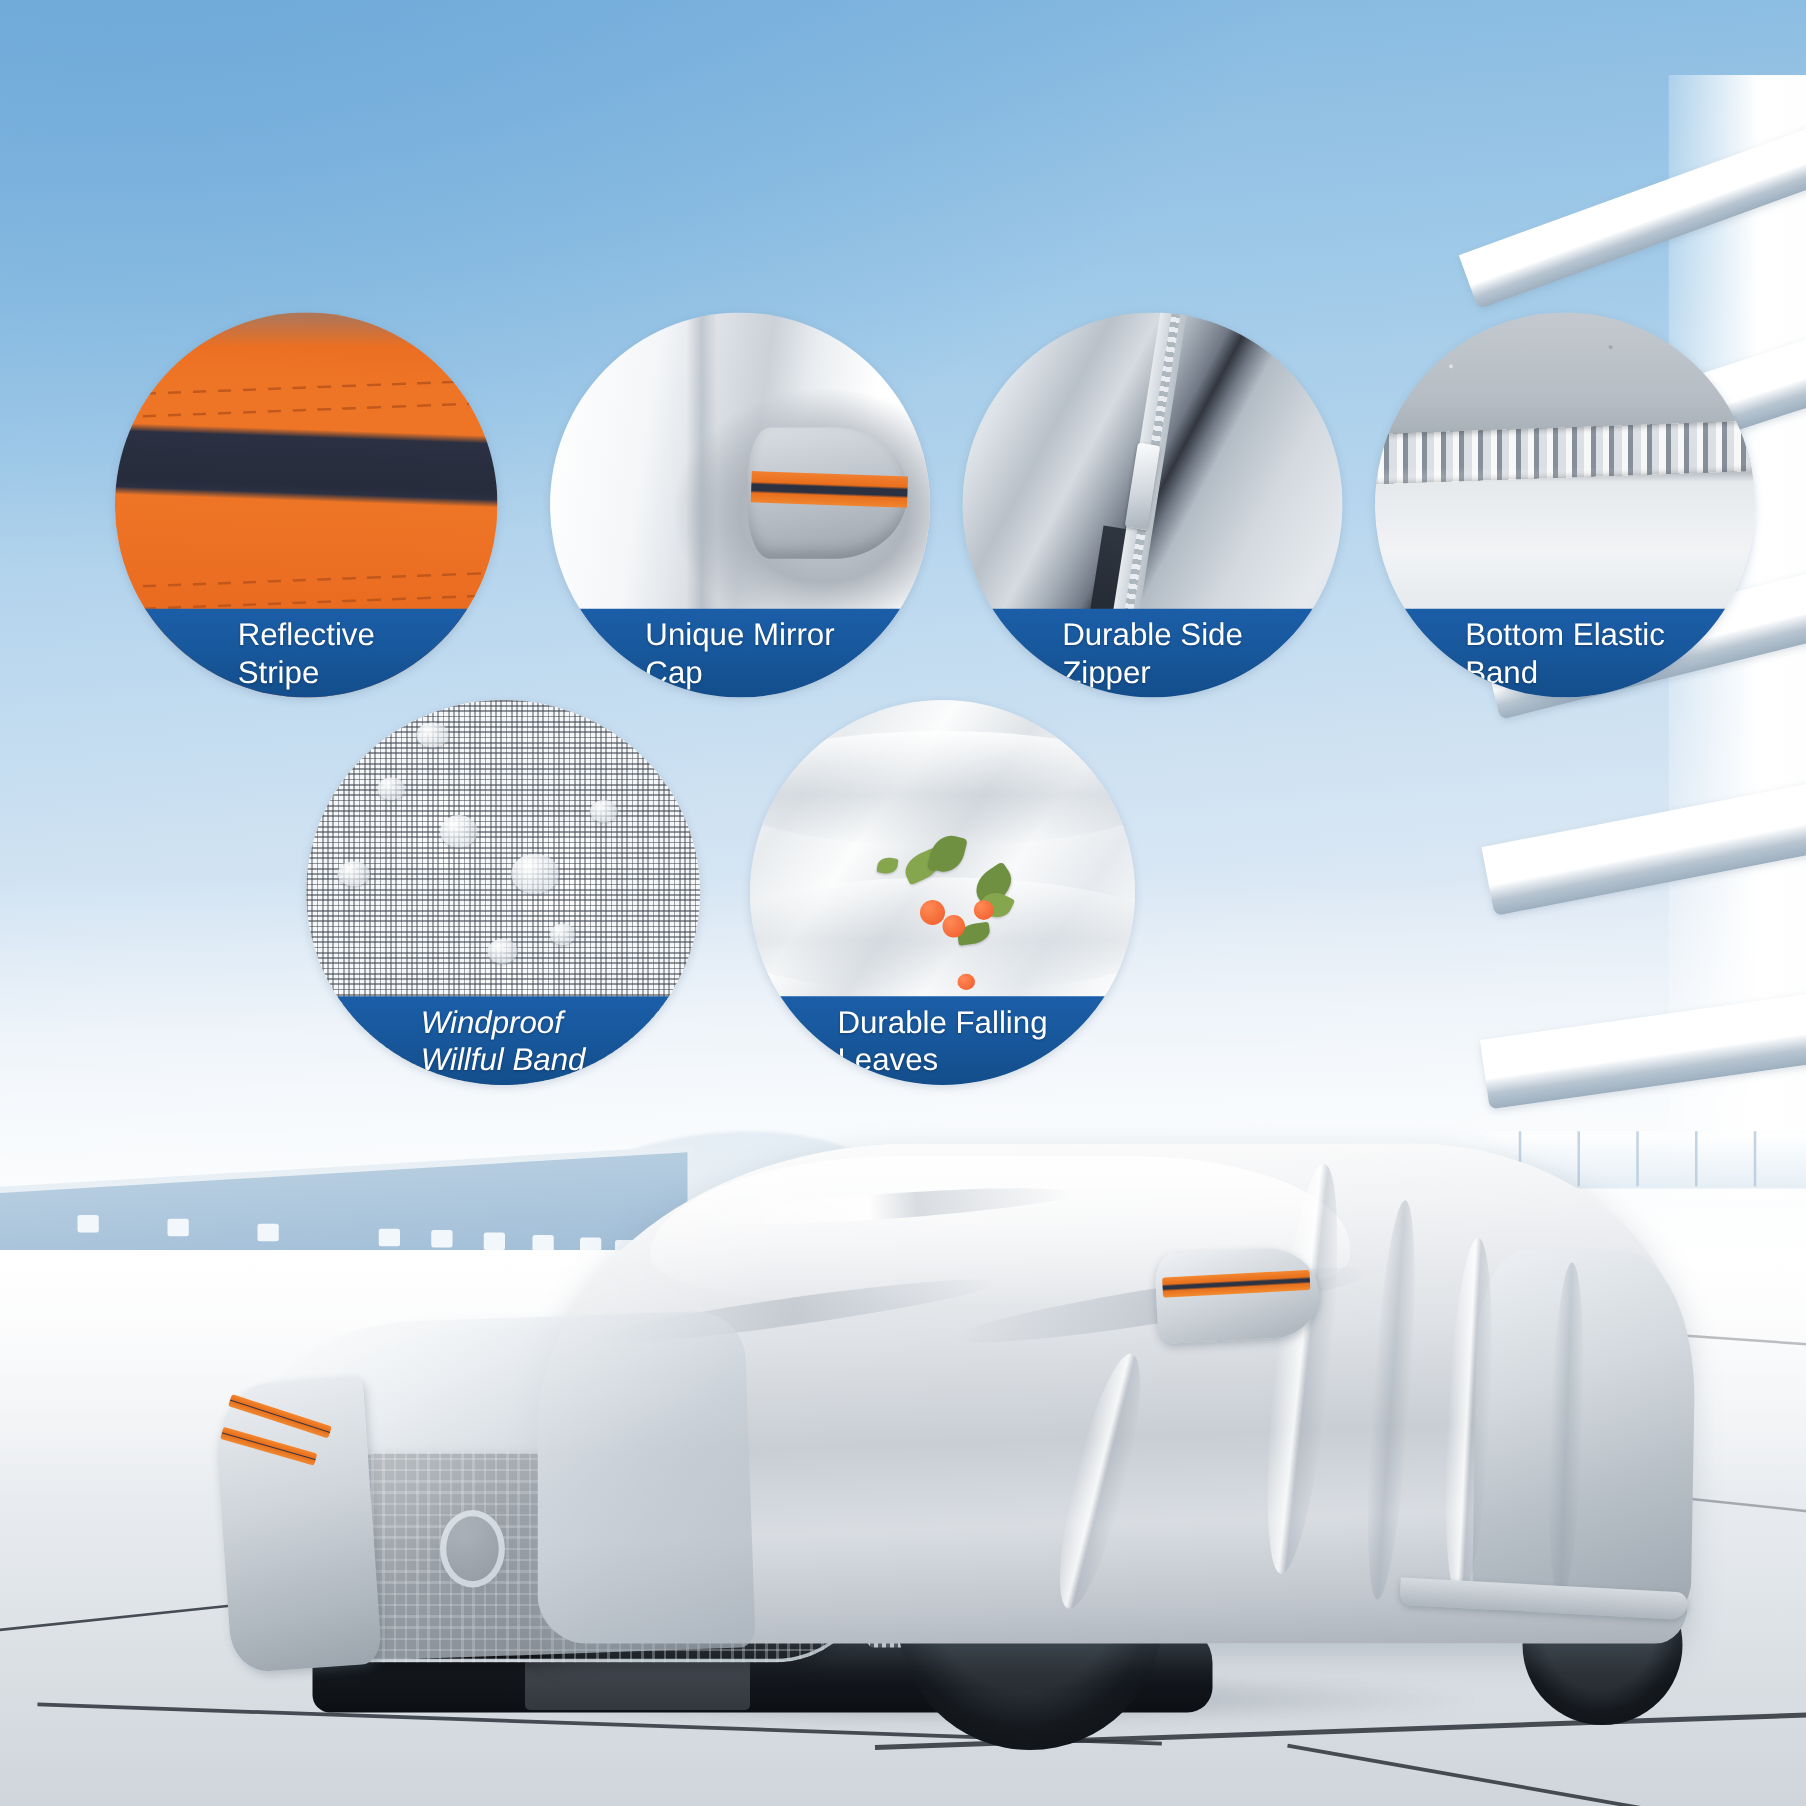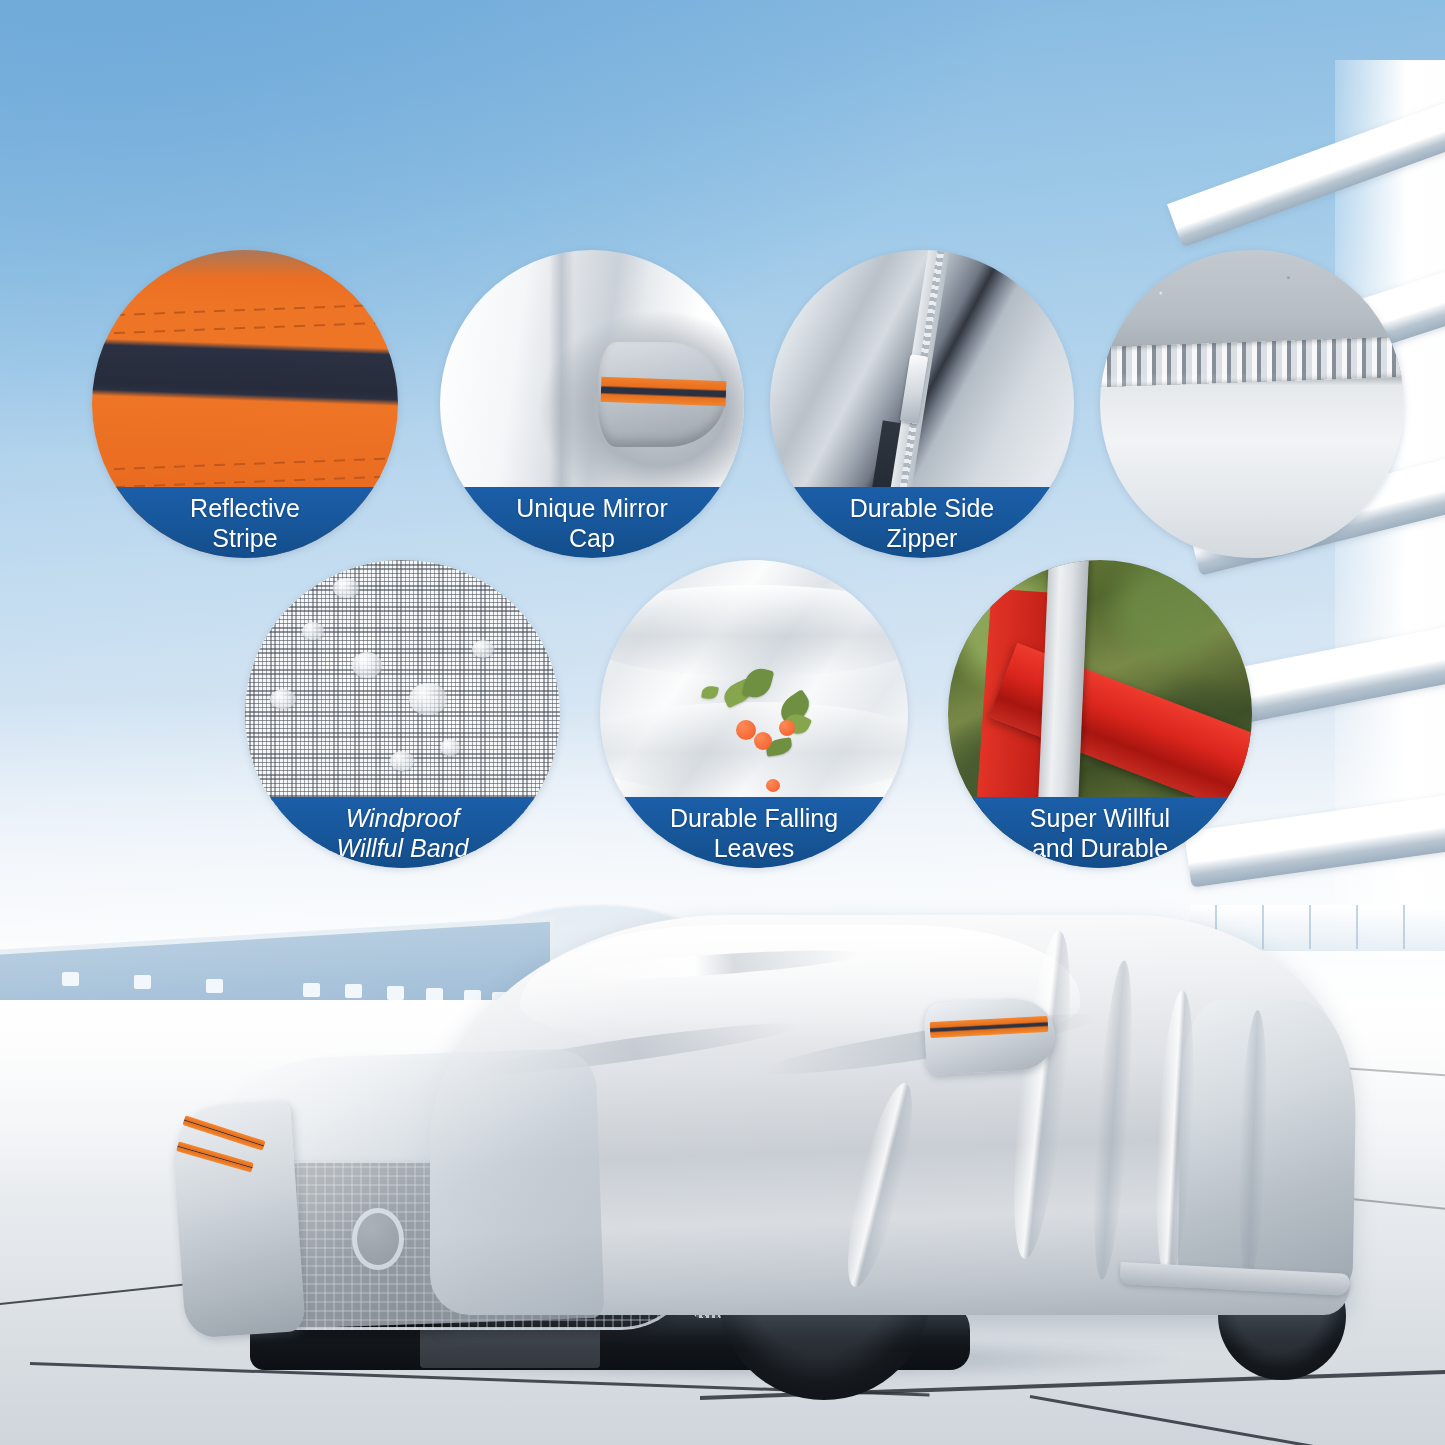--- a/index.html
+++ b/index.html
@@ -113,21 +113,20 @@
   
   .feature {
     position:absolute; border-radius:50%; overflow:hidden; z-index:30;
     box-shadow:0 2px 7px rgba(80,110,140,.22);
   }
   .feature .photo { position:absolute; inset:0; }
   .feature .band {
     position:absolute; left:0; right:0; bottom:0;
     background:linear-gradient(180deg,#1b5ea8 0%, #175699 55%, #134d8b 100%);
     display:flex; align-items:center; justify-content:center;
-    text-align:center;
   }
   .feature .band span {
     color:#ffffff; font-size:25px; line-height:30px; font-weight:normal;
     text-shadow:0 1px 2px rgba(0,0,0,.28);
     padding:0 8px;
   }
 
   
   .ph-reflective {
     background:
@@ -580,20 +579,23 @@
     </div>
     <div class="band" style="height:23%;">
       <span><span>Durable Side</span><br><span>Zipper</span></span>
     </div>
   </div>
 
   <div class="feature" style="left:1100px; top:250px; width:304px; height:308px;">
     <div class="photo ph-elastic">
       <div class="elastic-speck"></div>
       <div class="elastic-gather"></div>
+    </div>
+    <div class="band" style="height:23%;">
+      <span><span>Bottom Elastic</span><br><span>Band</span></span>
     </div>
   </div>
 
   <div class="feature" style="left:245px; top:560px; width:315px; height:308px;">
     <div class="photo ph-windproof">
       <div class="mesh"></div>
       <div class="droplet" style="left:34%; top:30%; width:30px; height:26px;"></div>
       <div class="droplet" style="left:52%; top:40%; width:38px; height:32px;"></div>
       <div class="droplet" style="left:18%; top:20%; width:22px; height:18px;"></div>
       <div class="droplet" style="left:8%;  top:42%; width:26px; height:20px;"></div>
@@ -620,26 +622,14 @@
       <div class="berry" style="left:44%; top:52%; width:20px; height:20px;"></div>
       <div class="berry" style="left:50%; top:56%; width:18px; height:18px;"></div>
       <div class="berry" style="left:58%; top:52%; width:16px; height:16px;"></div>
       <div class="berry" style="left:54%; top:71%; width:14px; height:13px;"></div>
     </div>
     <div class="band" style="height:23%;">
       <span><span>Durable Falling</span><br><span>Leaves</span></span>
     </div>
   </div>
 
-  <div class="feature" style="left:948px; top:560px; width:304px; height:308px;">
-    <div class="photo ph-durable">
-      <div class="durable-blur"></div>
-      <div class="red-beam2"></div>
-      <div class="red-beam"></div>
-      <div class="strap"></div>
-      <div class="strap-top"></div>
-    </div>
-    <div class="band" style="height:23%;">
-      <span><span>Super Willful</span><br><span>and Durable</span></span>
-    </div>
-  </div>
 
 </div>
 
 </body></html>

